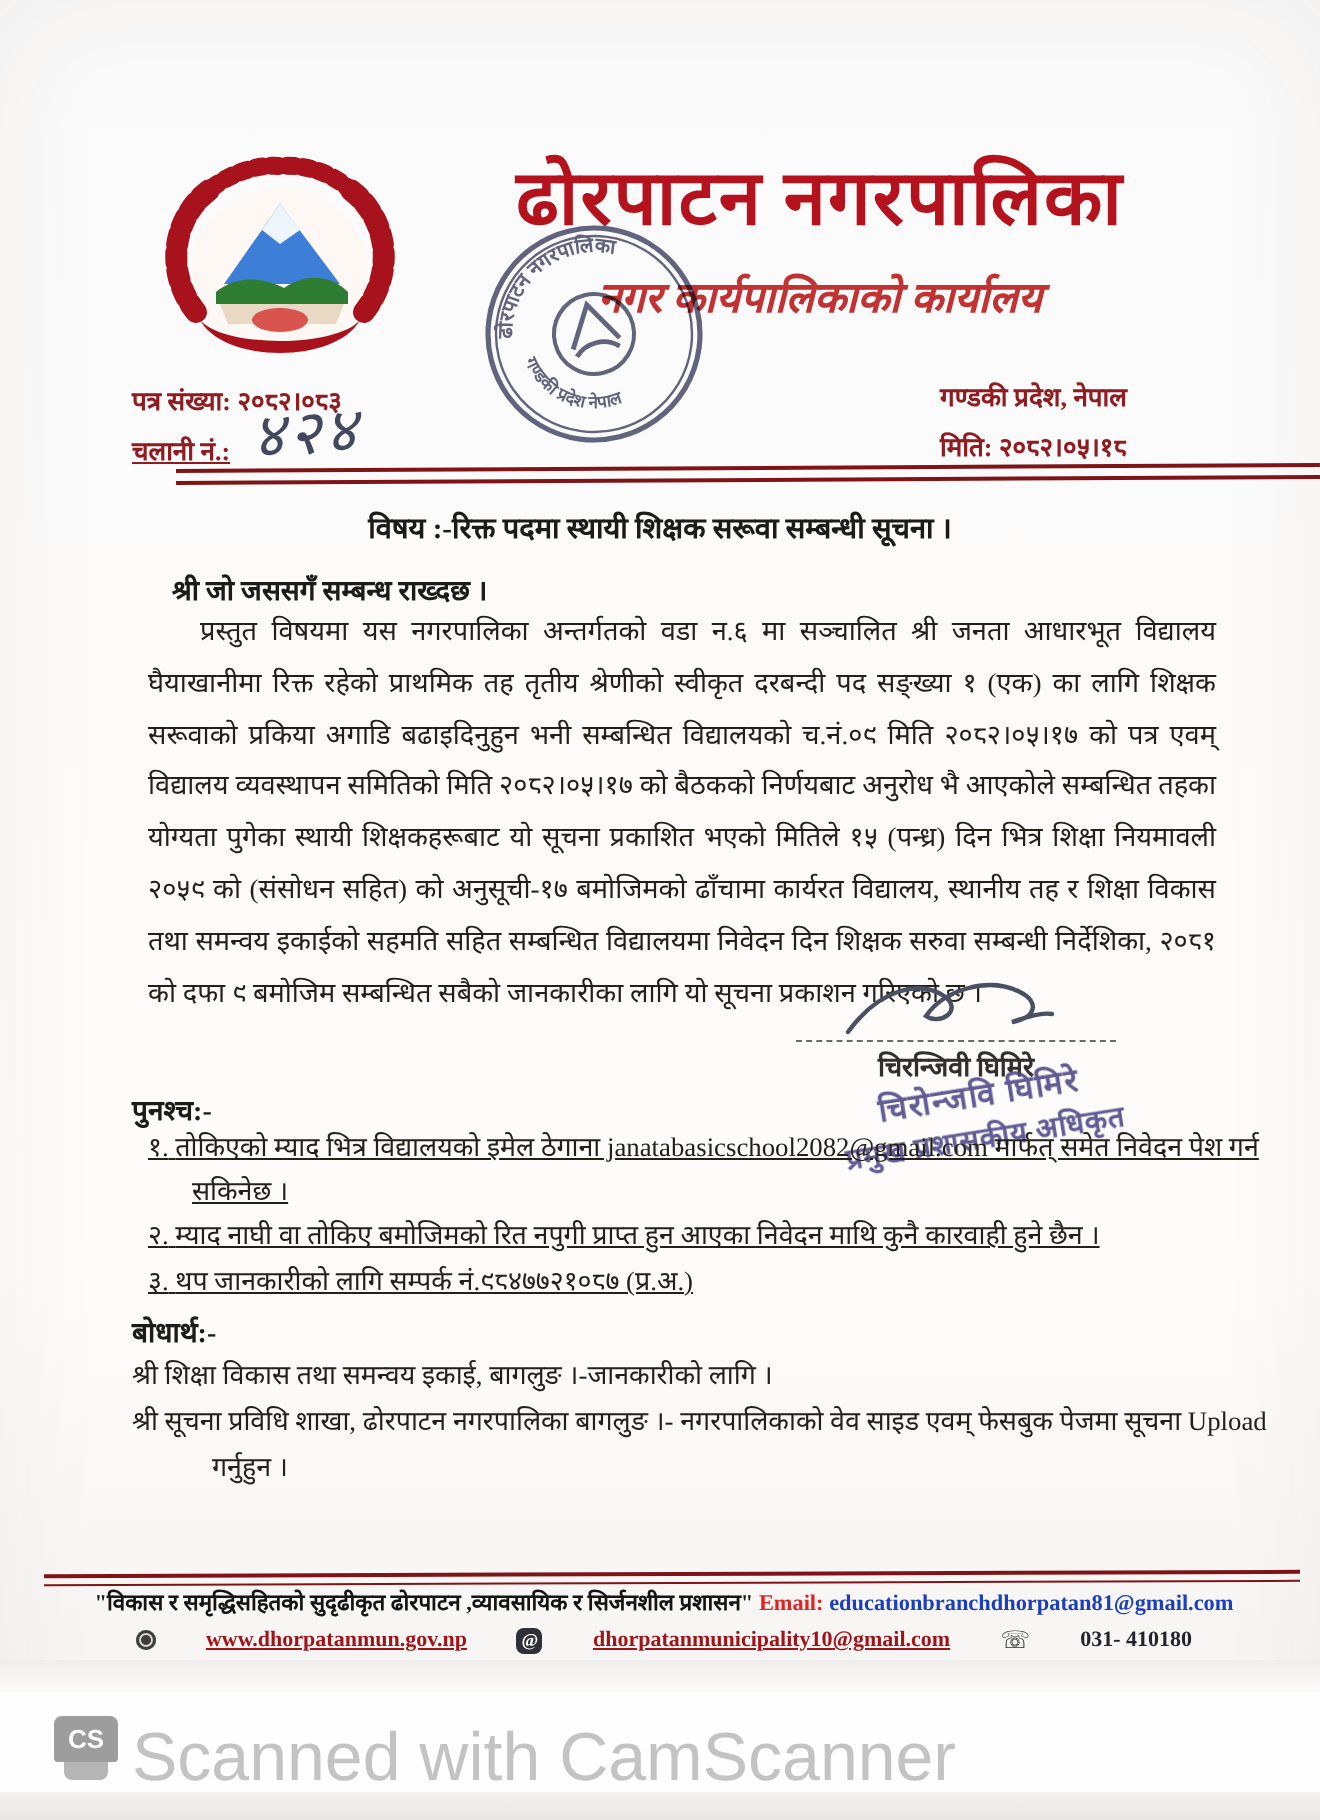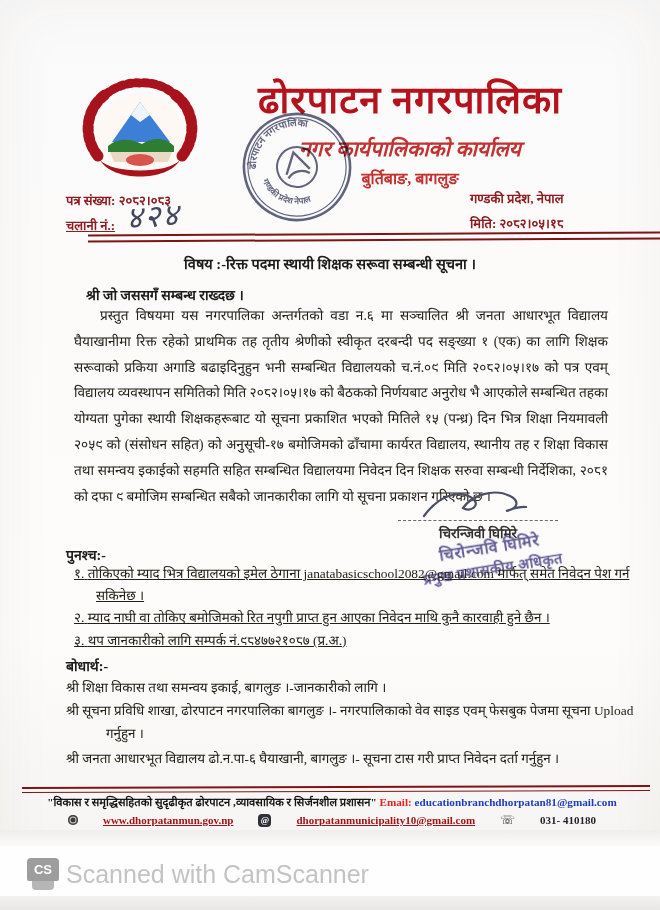--- a/index.html
+++ b/index.html
@@ -52,21 +52,21 @@
   .phone-ic{font-size:12px;color:#2a2a2a;font-family:"DejaVu Sans",sans-serif;}
   .phone-no{color:#23232d;}
   
   .page-end{left:0;right:0;top:830px;height:16px;background:linear-gradient(#f0eeec,#fbfafa);}
   .cam-strip{left:0;right:0;top:846px;height:64px;background:#fefefe;}
   .cam-bottom{left:0;right:0;top:896px;height:14px;background:linear-gradient(#f4f2f0,#e9e7e5);}
   .cs-logo{left:27px;top:858px;width:32px;}
   .cs-top{width:32px;height:23px;background:#9d9d9d;border-radius:4px 4px 2px 2px;color:#fff;
           font-family:"Liberation Sans",sans-serif;font-weight:700;font-size:13px;text-align:center;line-height:23px;}
   .cs-tab{width:22px;height:9px;background:#b6b6b6;border-radius:0 0 4px 4px;margin:0 auto;}
-  .cam-text{left:66px;top:860px;font-size:25px;color:#c3c3c3;font-family:"Liberation Sans","DejaVu Sans",sans-serif;}
+  .cam-text{left:66px;top:860px;font-size:34px;color:#c3c3c3;font-family:"Liberation Sans","DejaVu Sans",sans-serif;}
   .stamp-wrap{left:240px;top:110px;width:114px;height:114px;transform:rotate(-14deg);opacity:.8;
               mix-blend-mode:multiply;}
   .sig-svg{left:418px;top:486px;}
 </style>
 </head>
 <body>
 
 <div class="stage">
 
   <svg class="abs" style="left:76px;top:78px" width="132" height="116" viewBox="0 0 132 116">
@@ -77,21 +77,20 @@
     <path d="M24 82 C36 96,92 96,104 82 C92 104,36 104,24 82 Z" fill="#a8121c"></path>
     <polygon points="36,64 64,24 94,64" fill="#3d7fd6"></polygon>
     <polygon points="55,37 64,24 74,37 64,44" fill="#eef5fd"></polygon>
     <path d="M32 68 C44 58,58 62,66 66 C78 58,90 60,98 68 L98 74 L32 74 Z" fill="#2e7d32"></path>
     <path d="M34 74 L96 74 L92 84 L38 84 Z" fill="#e8d8c4"></path>
     <ellipse cx="64" cy="82" rx="14" ry="6" fill="#d9534f"></ellipse>
   </svg>
 
   <div class="abs title">ढोरपाटन नगरपालिका</div>
   <div class="abs office">नगर कार्यपालिकाको कार्यालय</div>
-  <div class="abs addr">बुर्तिबाङ, बागलुङ</div>
 
   <div class="abs stamp-wrap">
     <svg width="114" height="114" viewBox="0 0 114 114">
       <defs>
         <path id="arcTop" d="M16 57 A41 41 0 0 1 98 57"></path>
         <path id="arcBot" d="M20 57 A37 37 0 0 0 94 57"></path>
       </defs>
       <circle cx="57" cy="57" r="53" fill="none" stroke="#3a3f5e" stroke-width="2.6"></circle>
       <circle cx="57" cy="57" r="49" fill="none" stroke="#3a3f5e" stroke-width="1.2"></circle>
       <circle cx="57" cy="57" r="20" fill="none" stroke="#3a3f5e" stroke-width="2"></circle>
@@ -127,21 +126,20 @@
   </div>
 
   <div class="abs sec-head" style="left:66px;top:545px">पुनश्च:-</div>
   <div class="abs ps-item" style="top:563px"><span>१.</span> <span>तोकिएको म्याद भित्र विद्यालयको इमेल ठेगाना janatabasicschool2082@gmail.com मार्फत् समेत निवेदन पेश गर्न सकिनेछ ।</span></div>
   <div class="abs ps-item" style="top:607px"><span>२.</span> <span>म्याद नाघी वा तोकिए बमोजिमको रित नपुगी प्राप्त हुन आएका निवेदन माथि कुनै कारवाही हुने छैन ।</span></div>
   <div class="abs ps-item" style="top:630px"><span>३.</span> <span>थप जानकारीको लागि सम्पर्क नं.९८४७७२१०८७   (प्र.अ.)</span></div>
 
   <div class="abs sec-head" style="left:66px;top:656px">बोधार्थ:-</div>
   <div class="abs cc-item" style="top:676px">श्री शिक्षा विकास तथा समन्वय इकाई, बागलुङ ।-जानकारीको लागि ।</div>
   <div class="abs cc-item" style="top:699px">श्री सूचना प्रविधि शाखा, ढोरपाटन नगरपालिका बागलुङ ।- नगरपालिकाको वेव साइड एवम् फेसबुक पेजमा सूचना Upload गर्नुहुन ।</div>
-  <div class="abs cc-item" style="top:747px">श्री जनता आधारभूत विद्यालय ढो.न.पा-६ घैयाखानी, बागलुङ ।- सूचना टास गरी प्राप्त निवेदन दर्ता गर्नुहुन ।</div>
 
   <div class="abs f-rule"></div>
   <div class="abs f1">
     <span class="quote">"विकास र समृद्धिसहितको सुदृढीकृत ढोरपाटन ,व्यावसायिक र सिर्जनशील प्रशासन"</span>
     <span class="elabel">Email:</span>
     <span class="email1">educationbranchdhorpatan81@gmail.com</span>
   </div>
   <div class="abs f2">
     <span class="globe"></span>
     <span class="link-red">www.dhorpatanmun.gov.np</span>

